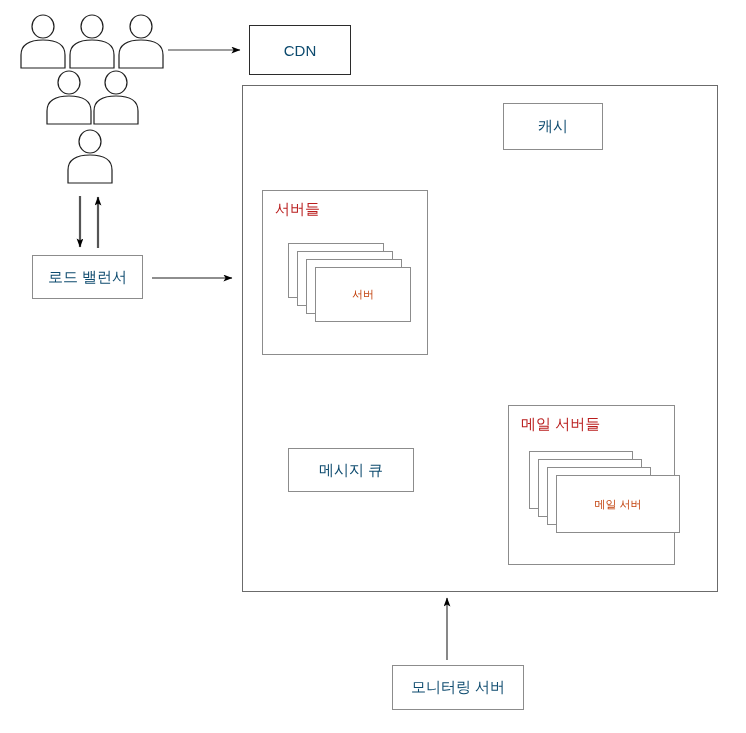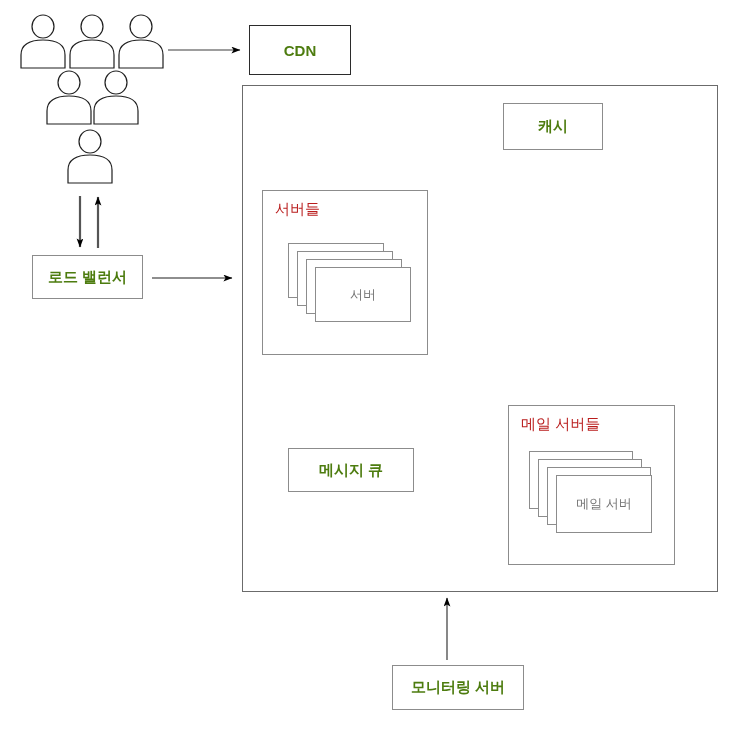--- a/index.html
+++ b/index.html
@@ -36,23 +36,22 @@
   .box.dark {
     border-color: #2b2b2b;
   }
   .centered-label {
     position: absolute;
     left: 0; right: 0; top: 0; bottom: 0;
     display: flex;
     align-items: center;
     justify-content: center;
     text-align: center;
-    color: #4d7c0f;
+    color: #0c4a6e;
     font-size: 15px;
-    font-weight: bold;
   }
   
   .group-title {
     position: absolute;
     left: 12px;
     top: 9px;
     font-size: 15px;
     color: #b91c1c;
     white-space: nowrap;
   }
@@ -68,22 +67,22 @@
   }
   .stack .card.front {
     border-color: #8c8c8c;
   }
   .card-label {
     position: absolute;
     left: 0; right: 0; top: 0; bottom: 0;
     display: flex;
     align-items: center;
     justify-content: center;
-    font-size: 13px;
-    color: #737373;
+    font-size: 11px;
+    color: #c2410c;
     white-space: nowrap;
   }
   
   .person {
     position: absolute;
   }
   .person svg {
     display: block;
     overflow: visible;
   }
@@ -209,21 +208,21 @@
   <div class="box" style="left:288px;top:448px;width:126px;height:44px;">
     <div class="centered-label">메시지 큐</div>
   </div>
 
   <div class="box" style="left:508px;top:405px;width:167px;height:160px;">
     <div class="group-title">메일 서버들</div>
     <div class="stack" style="left:20px;top:45px;width:130px;height:85px;">
       <div class="card" style="left:0px;top:0px;width:104px;height:58px;"></div>
       <div class="card" style="left:9px;top:8px;width:104px;height:58px;"></div>
       <div class="card" style="left:18px;top:16px;width:104px;height:58px;"></div>
-      <div class="card front" style="left:27px;top:24px;width:96px;height:58px;">
+      <div class="card front" style="left:27px;top:24px;width:124px;height:58px;">
         <div class="card-label">메일 서버</div>
       </div>
     </div>
   </div>
 
   <div class="box" style="left:392px;top:665px;width:132px;height:45px;">
     <div class="centered-label">모니터링 서버</div>
   </div>
 
 </div>

